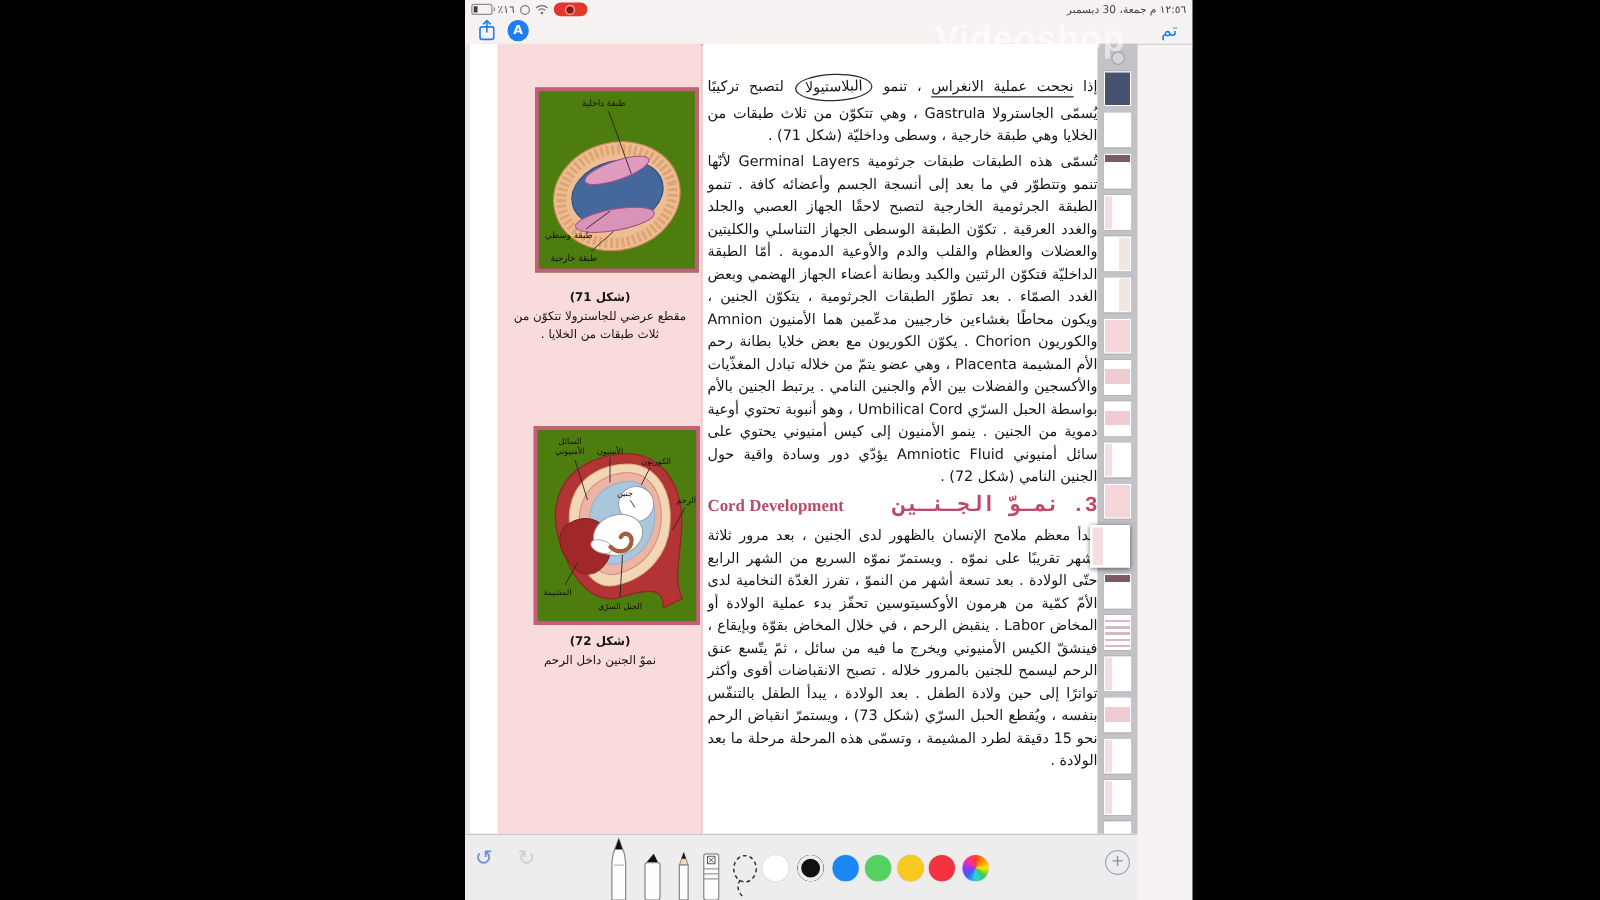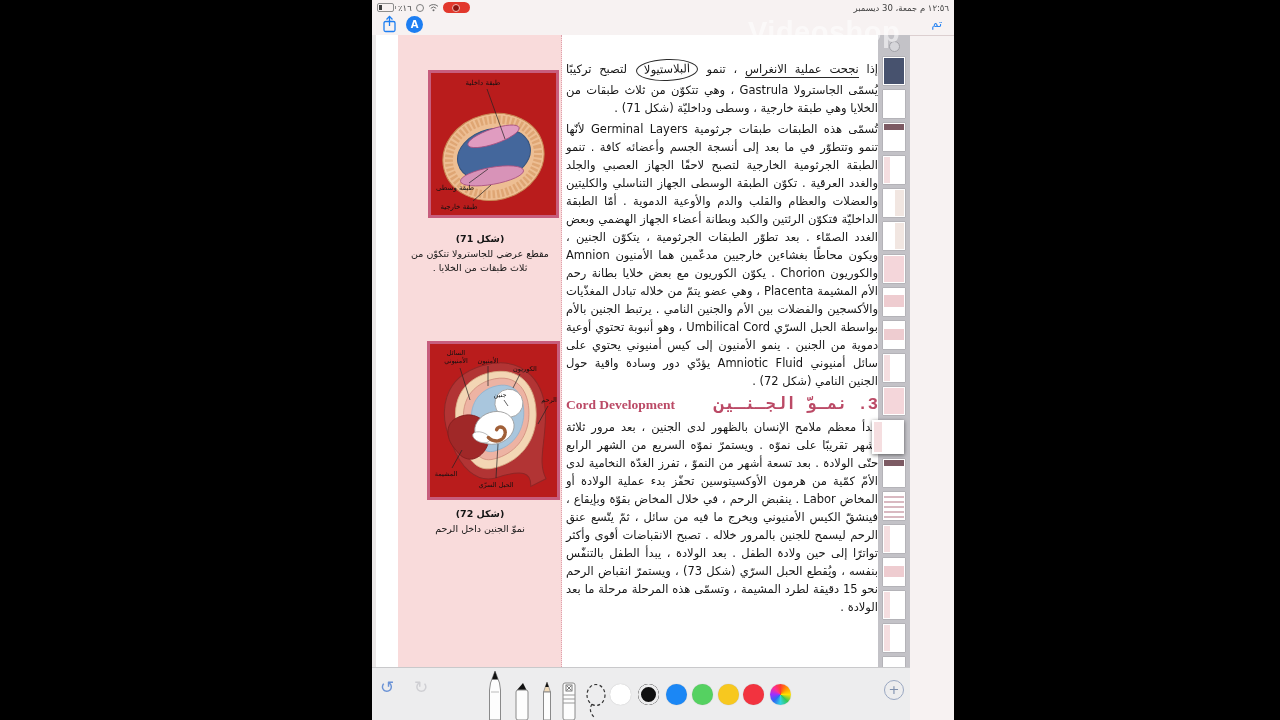--- a/index.html
+++ b/index.html
@@ -14,35 +14,35 @@
   .battery i{position:absolute;left:1px;top:1px;bottom:1px;width:2.5px;background:#3c3c3c;}
   .battery u{position:absolute;right:-3px;top:1.5px;width:1.5px;height:3px;background:#8d8d8d;}
   .lockicon{width:8px;height:8px;border:1px solid #7d7d7d;border-radius:50%;box-sizing:border-box;}
   .recpill{width:27px;height:11px;border-radius:6px;background:#e2372c;display:flex;align-items:center;justify-content:center;}
   .recpill i{width:6px;height:6px;border-radius:50%;background:#8e1410;border:1px solid #f4b9b2;}
   .sb-right{font-size:8.5px;color:#3f3f3f;}
 
   
   .navbar{position:absolute;top:14px;left:0;right:0;height:21px;border-bottom:1px solid #dccfd0;}
   .nav-title{position:absolute;left:0;right:0;top:3px;text-align:center;font-size:11.5px;color:#1a1a1a;direction:rtl;}
-  .nav-done{position:absolute;right:12px;top:3px;color:#1d7ef2;font-size:11px;}
+  .nav-done{position:absolute;right:12px;top:3px;color:#1d7ef2;font-size:14px;}
   .nav-left{position:absolute;left:10px;top:1px;display:flex;gap:9px;align-items:center;}
   .a-circle{width:17px;height:17px;border-radius:50%;background:#1d7ef2;color:#fff;font-size:10px;font-weight:bold;
     display:flex;align-items:center;justify-content:center;}
 
   .watermark{position:absolute;left:376px;top:16px;z-index:60;font-family:"Liberation Sans",sans-serif;
     font-size:29px;font-weight:bold;letter-spacing:.5px;color:rgba(255,255,255,.55);pointer-events:none;}
 
   
   .content{position:absolute;top:35px;left:0;width:538px;height:632px;background:#ebe8e8;}
   .page{position:absolute;left:4px;top:0;width:502px;height:632px;background:#fff;}
   .pinkcol{position:absolute;left:22px;top:0;width:164px;height:632px;background:#f9dbdb;
     border-right:1px dotted #dfa0ac;box-sizing:border-box;}
 
-  .figframe{position:absolute;background:#b91c1c;border:3px solid #c75d7d;box-sizing:border-box;}
+  .figframe{position:absolute;background:#4d7c0f;border:3px solid #c75d7d;box-sizing:border-box;}
   #fig71{left:52px;top:35px;width:131px;height:148px;}
   #fig72{left:51px;top:306px;width:133px;height:159px;}
   .figcap{position:absolute;left:29px;width:150px;text-align:center;direction:rtl;
     font-size:9.5px;line-height:1.55;color:#141414;}
   #cap71{top:197px;}
   #cap72{top:472px;}
   .figcap b{font-weight:bold;}
 
   .textcol{position:absolute;left:190px;top:24px;width:312px;direction:rtl;text-align:justify;
     font-size:11.5px;line-height:18px;color:#161616;}

